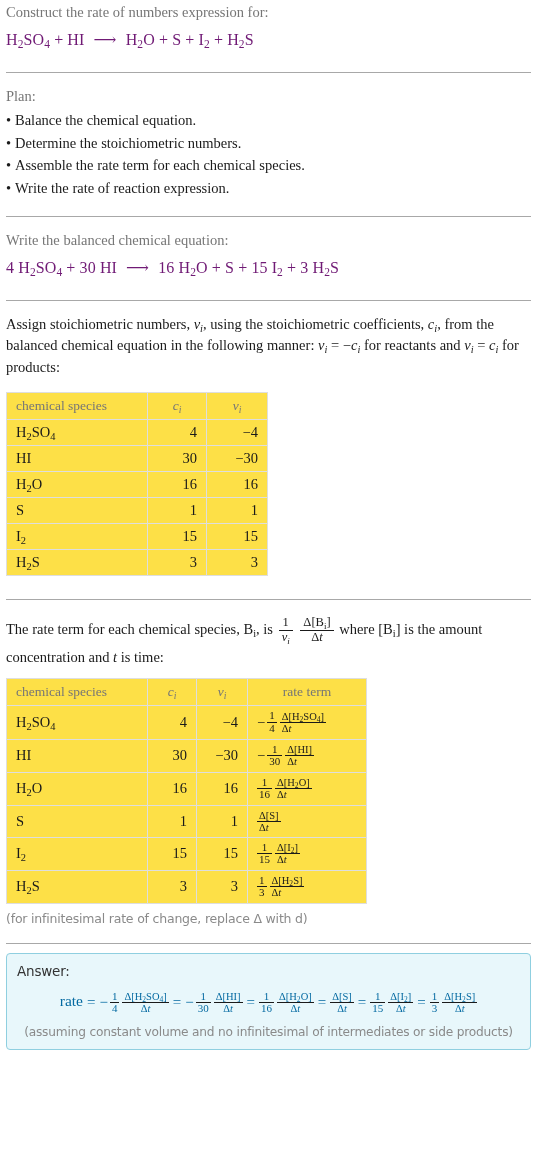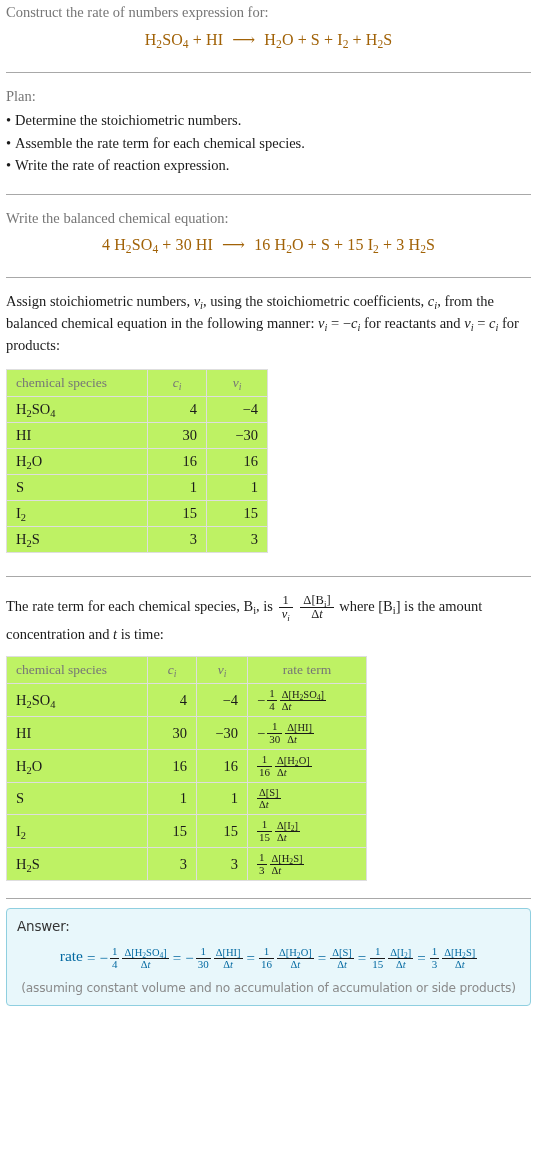--- a/index.html
+++ b/index.html
@@ -19,24 +19,23 @@
   .page { padding: 0 6px; }
 
   .label-gray {
     color: #767676;
     font-size: 14.5px;
     line-height: 1.28;
   }
   .eq-line {
     font-size: 16px;
     line-height: 1.5;
-    color: #a16207;
+    color: #701a75;
     white-space: nowrap;
     letter-spacing: 0.1px;
-    text-align: center;
   }
   .body-text {
     font-size: 14.5px;
     line-height: 1.5;
     color: #1a1a1a;
   }
   .bullet-list { margin: 0; padding: 0; list-style: none; }
   .bullet-list li {
     font-size: 14.5px;
     line-height: 1.55;
@@ -54,21 +53,21 @@
   sub { font-size: 0.72em; vertical-align: -0.28em; line-height: 0; }
   .it { font-style: italic; }
 
   
   .arrow { display: inline-block; padding: 0 5px; font-size: 16px; }
 
   
   table.stoich {
     border-collapse: collapse;
     border: 1px solid #dedede;
-    background: #bef264;
+    background: #fde047;
   }
   table.stoich td, table.stoich th {
     border: 1px solid #dedede;
     padding: 4px 9px;
     font-weight: normal;
     font-size: 14.5px;
     color: #1a1a1a;
     vertical-align: middle;
   }
   table.stoich thead th {
@@ -164,20 +163,21 @@
       H<sub>2</sub>SO<sub>4</sub> + HI <span class="arrow">⟶</span> H<sub>2</sub>O + S + I<sub>2</sub> + H<sub>2</sub>S
     </div>
   </div>
 
   <div style="height:20px"></div>
   <hr class="sep">
 
   <div style="padding-top:14px">
     <div class="label-gray">Plan:</div>
     <ul class="bullet-list" style="margin-top:4px">
+      <li><span class="b">•</span><span>Balance the chemical equation.</span></li>
       <li><span class="b">•</span><span>Determine the stoichiometric numbers.</span></li>
       <li><span class="b">•</span><span>Assemble the rate term for each chemical species.</span></li>
       <li><span class="b">•</span><span>Write the rate of reaction expression.</span></li>
     </ul>
   </div>
 
   <div style="height:17px"></div>
   <hr class="sep">
 
   <div style="padding-top:14px">
@@ -316,26 +316,27 @@
           <td class="c-num">3</td>
           <td class="c-num">3</td>
           <td class="c-rate">
             <span class="frac"><span class="num">1</span><span class="den">3</span></span><span class="frac-d"><span class="num">Δ[H<sub>2</sub>S]</span><span class="den">Δ<span class="it">t</span></span></span>
           </td>
         </tr>
       </tbody>
     </table>
   </div>
 
+  <div class="footnote" style="margin-top:7px">(for infinitesimal rate of change, replace Δ with d)</div>
 
   <div style="height:17px"></div>
   <hr class="sep">
 
 
   <div class="answer-box" style="margin-top:9px">
     <div class="answer-label">Answer:</div>
     <div class="answer-expr">
       <span class="ratelbl">rate</span><span class="eqsign">=</span><span class="minus">−</span><span class="frac"><span class="num">1</span><span class="den">4</span></span><span class="frac-d"><span class="num">Δ[H<sub>2</sub>SO<sub>4</sub>]</span><span class="den">Δ<span class="it">t</span></span></span><span class="eqsign">=</span><span class="minus">−</span><span class="frac"><span class="num">1</span><span class="den">30</span></span><span class="frac-d"><span class="num">Δ[HI]</span><span class="den">Δ<span class="it">t</span></span></span><span class="eqsign">=</span><span class="frac"><span class="num">1</span><span class="den">16</span></span><span class="frac-d"><span class="num">Δ[H<sub>2</sub>O]</span><span class="den">Δ<span class="it">t</span></span></span><span class="eqsign">=</span><span class="frac-d" style="margin-left:0"><span class="num">Δ[S]</span><span class="den">Δ<span class="it">t</span></span></span><span class="eqsign">=</span><span class="frac"><span class="num">1</span><span class="den">15</span></span><span class="frac-d"><span class="num">Δ[I<sub>2</sub>]</span><span class="den">Δ<span class="it">t</span></span></span><span class="eqsign">=</span><span class="frac"><span class="num">1</span><span class="den">3</span></span><span class="frac-d"><span class="num">Δ[H<sub>2</sub>S]</span><span class="den">Δ<span class="it">t</span></span></span>
     </div>
-    <div class="answer-note">(assuming constant volume and no accumulation of accumulation or side products)</div>
+    <div class="answer-note">(assuming constant volume and no infinitesimal of intermediates or side products)</div>
   </div>
 
 </div>
 
 </body></html>

